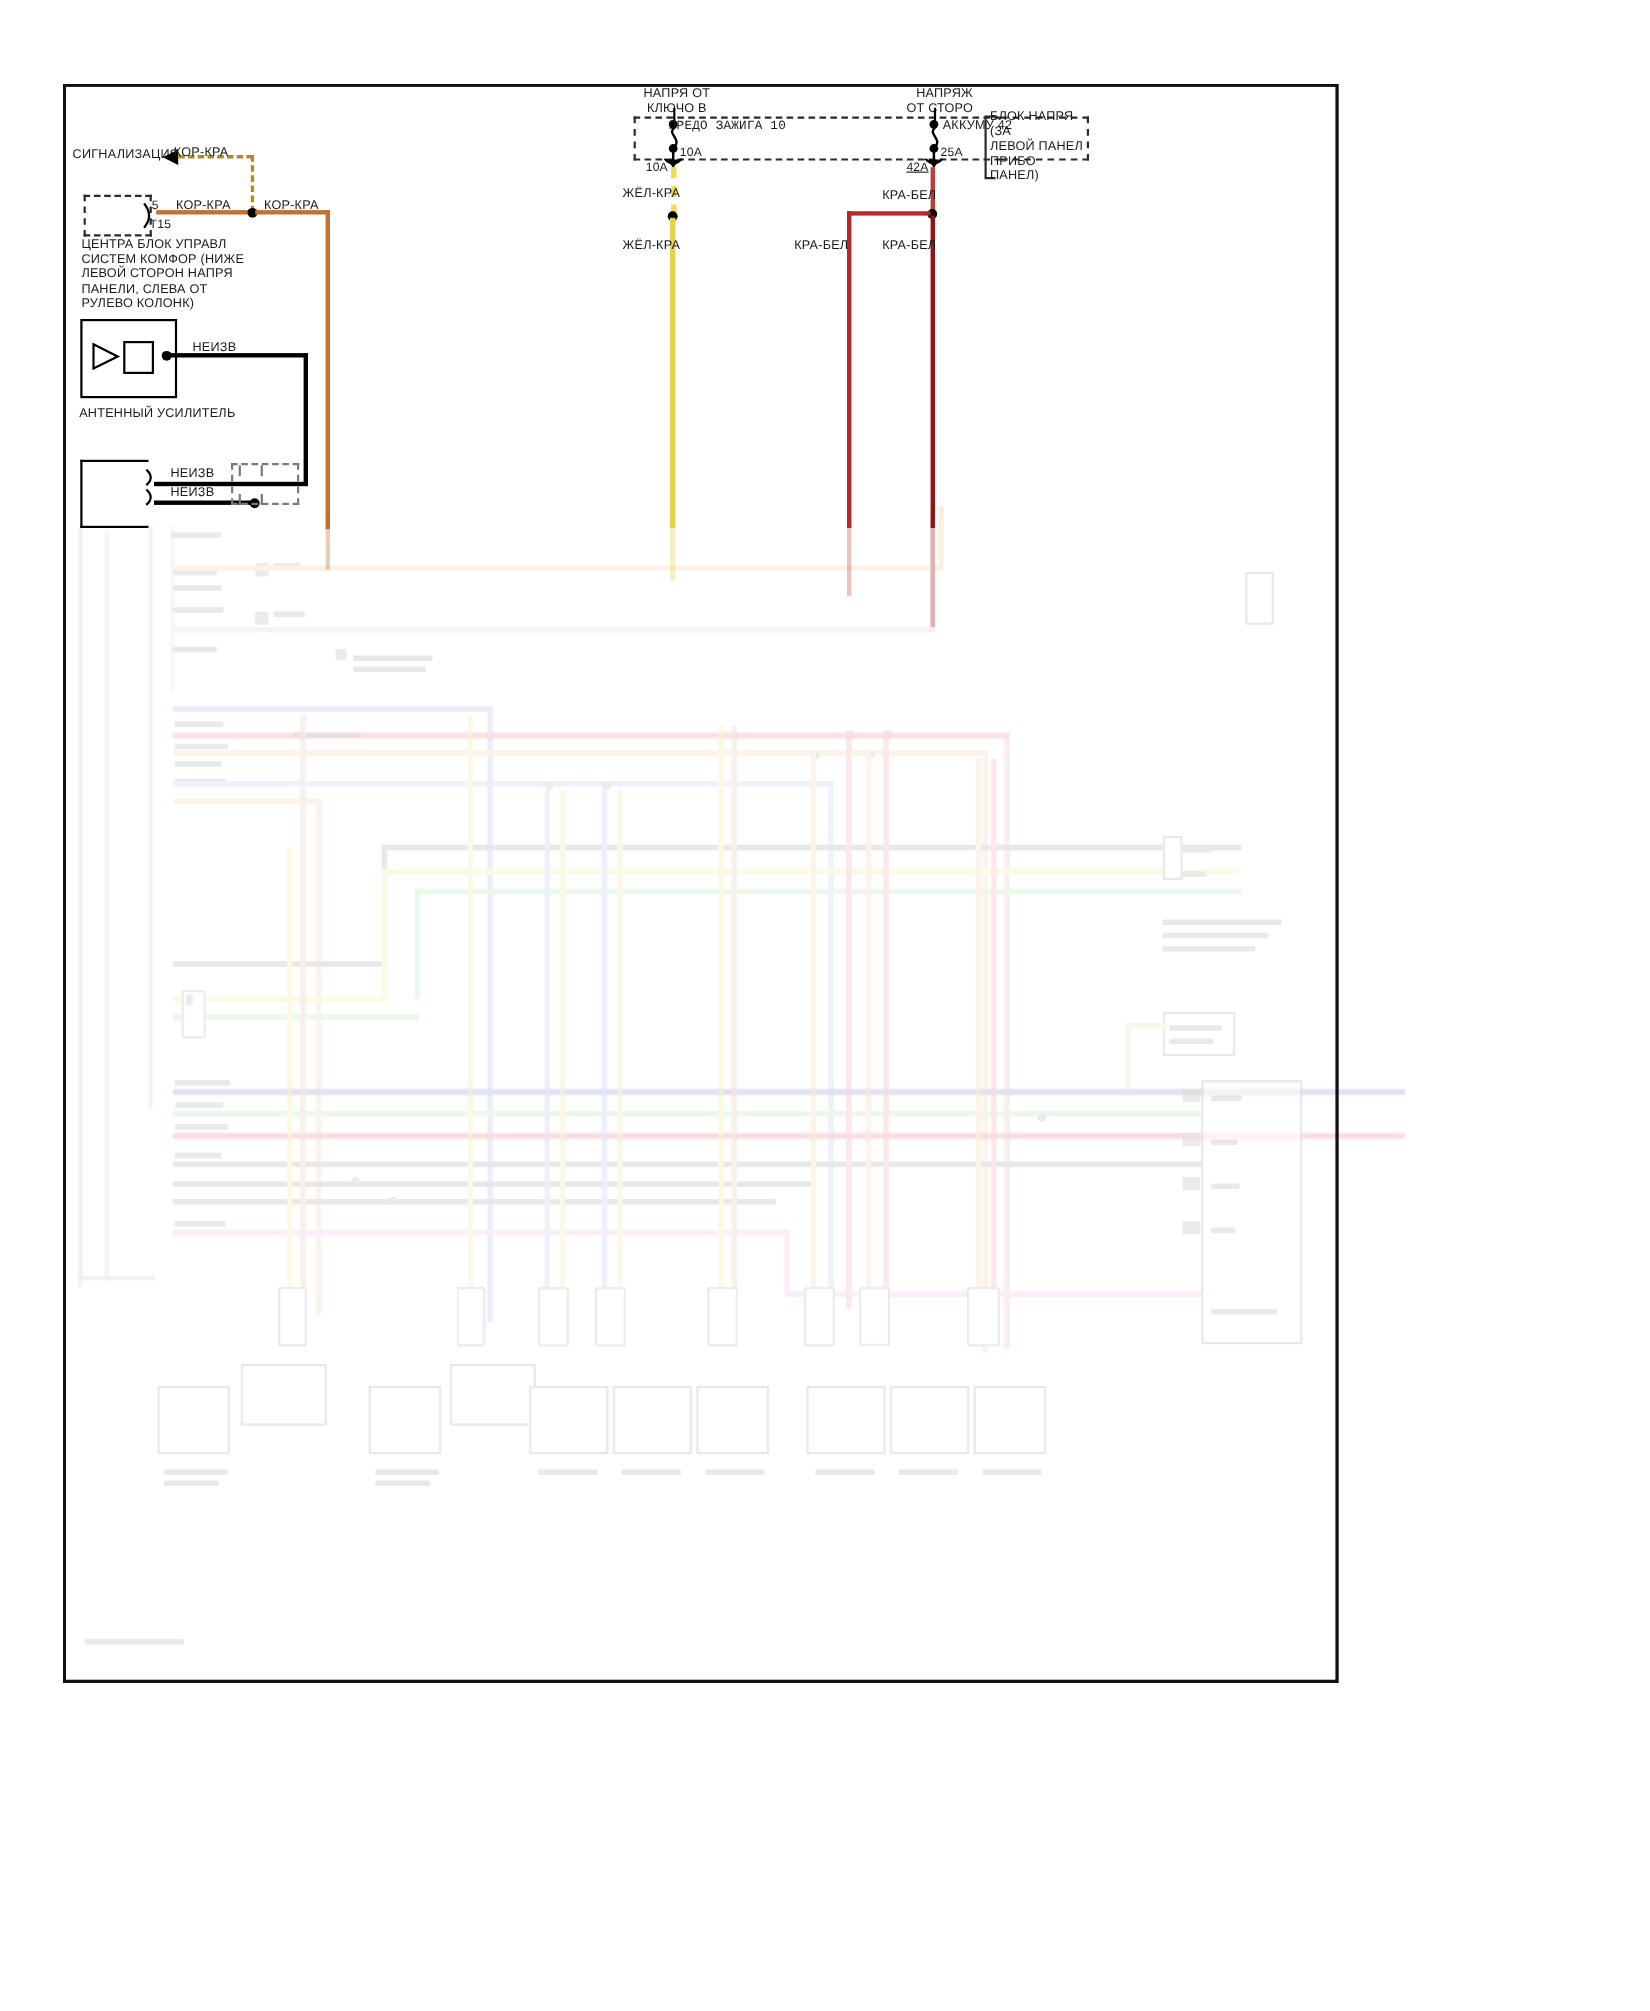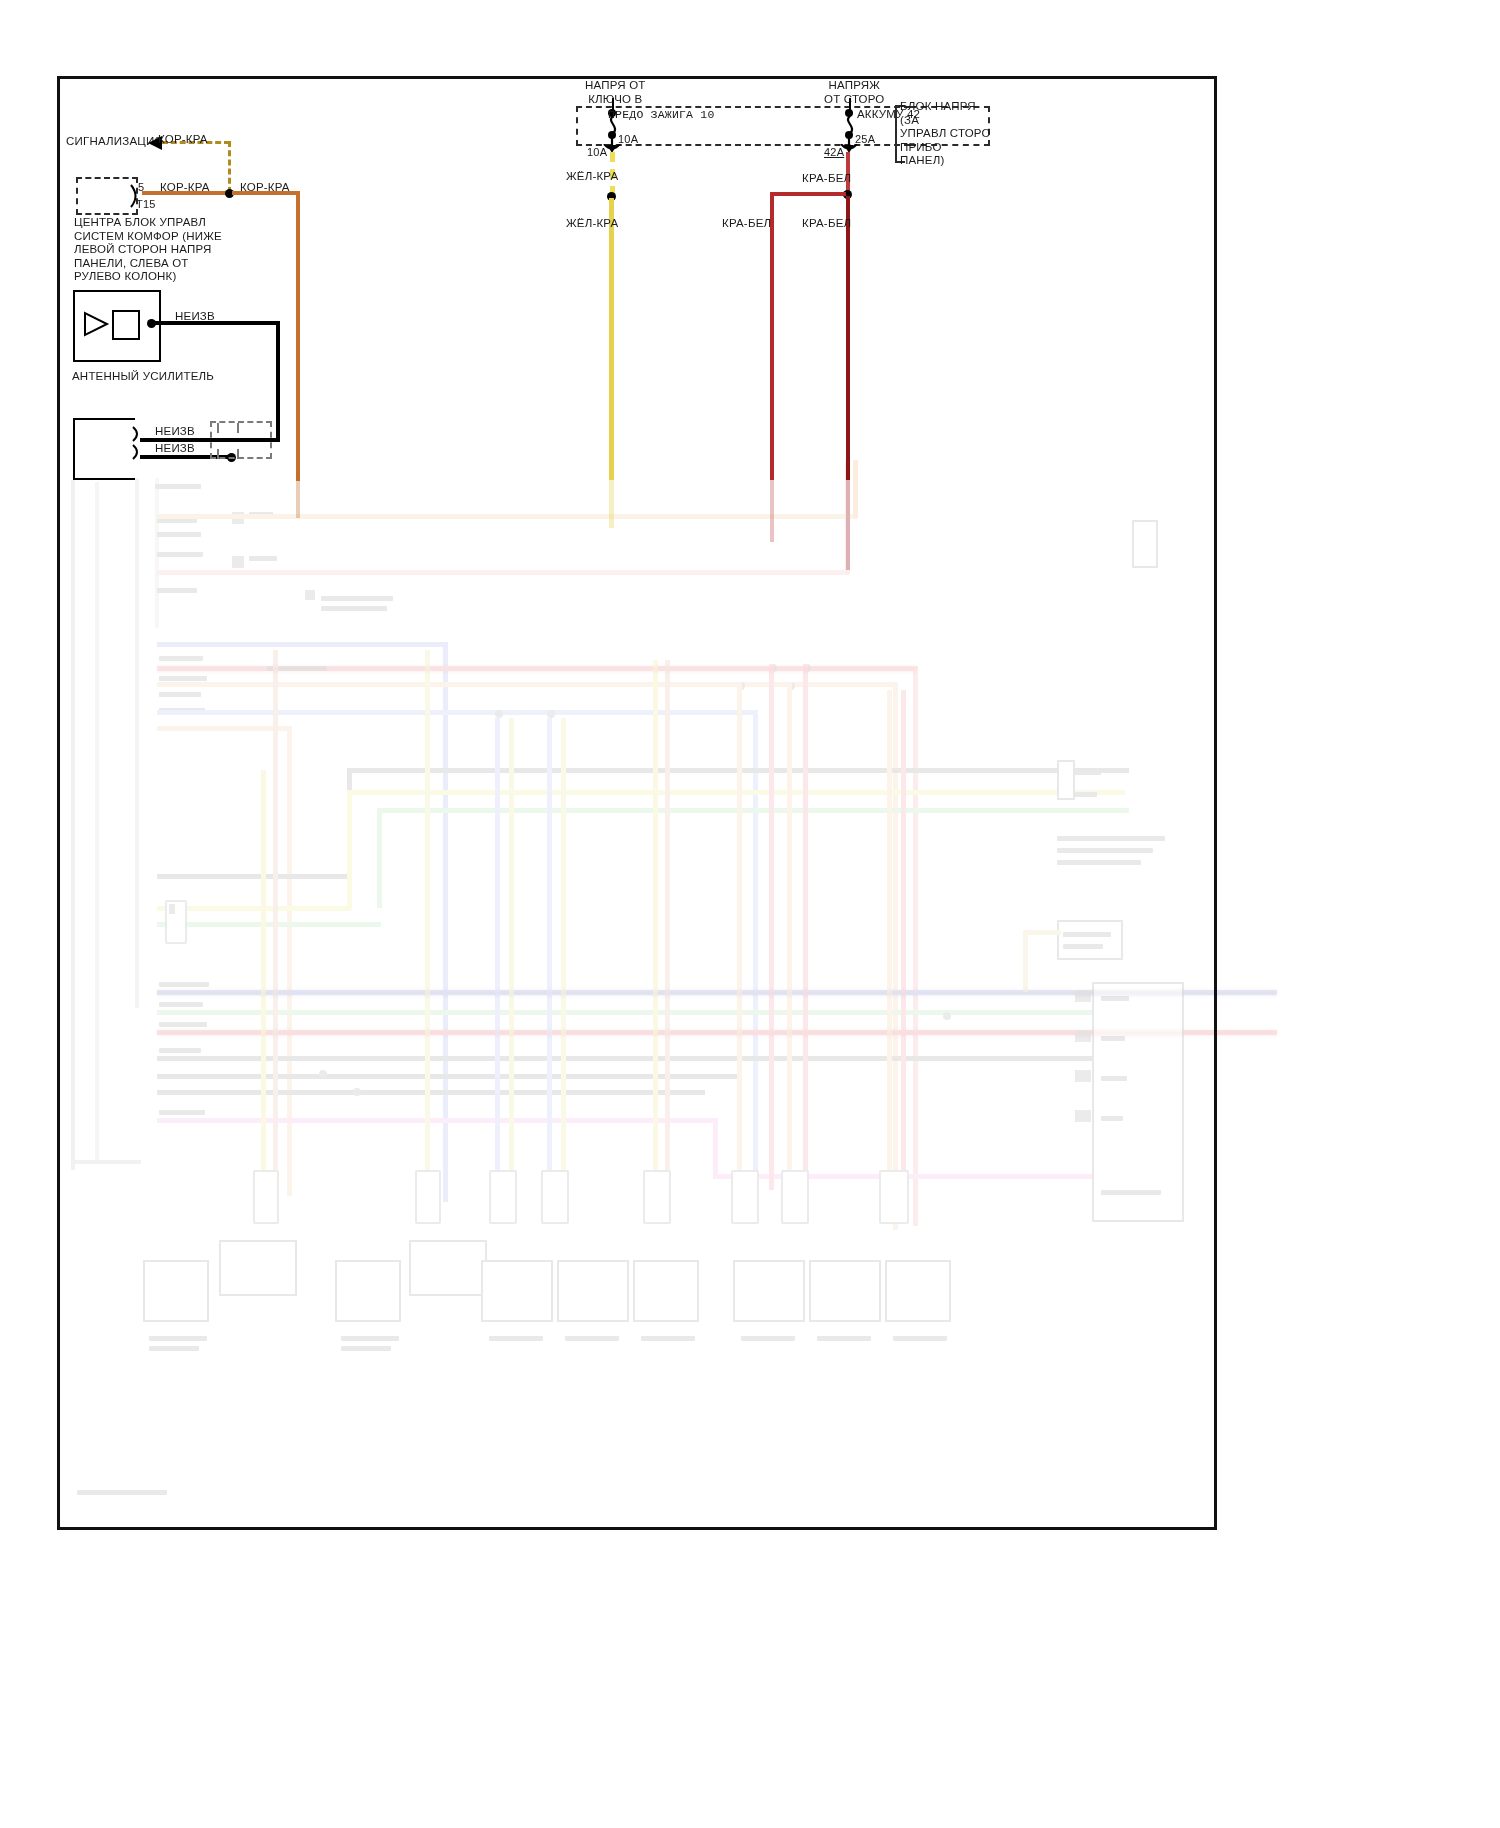--- a/index.html
+++ b/index.html
@@ -316,21 +316,21 @@
   <div class="lbl" style="left:608px;top:108px;font-family:Liberation Mono, monospace;">ПРЕДО ЗАЖИГА 10</div>
   <div class="lbl sm" style="left:618px;top:133px;">10A</div>
   <div class="lbl sm" style="left:587px;top:146px;">10A</div>
 
   <div class="wire" style="left:610px;top:152px;width:0;height:44px;border-left:5px dashed #f0dd55;"></div>
   <div class="lbl" style="left:566px;top:170px;">ЖЁЛ-КРА</div>
   <div class="node" style="left:607px;top:192px;"></div>
   <div class="wire" style="left:609px;top:198px;width:5px;height:282px;background:#e6d24e;"></div>
   <div class="lbl" style="left:566px;top:217px;">ЖЁЛ-КРА</div>
 
-  <div class="lbl" style="left:824px;top:78px;text-align:center;line-height:14px;">
+  <div class="lbl" style="left:824px;top:78px;text-align:right;line-height:14px;">
     <div>НАПРЯЖ</div>
     <div>ОТ СТОРО</div>
   </div>
 
   <div class="wire" style="left:849px;top:98px;width:2px;height:14px;background:#000;"></div>
   <div class="node" style="left:845px;top:109px;width:8px;height:8px;"></div>
   <svg style="position:absolute;left:841px;top:116px;" width="18" height="24">
     <path d="M9,0 C2,6 16,10 9,18" stroke="#000" stroke-width="2.2" fill="none"></path>
   </svg>
   <div class="node" style="left:845px;top:131px;width:8px;height:8px;"></div>
@@ -356,21 +356,21 @@
 
   <div class="wire" style="left:846px;top:196px;width:4px;height:284px;background:#8e1616;"></div>
   <div class="lbl" style="left:802px;top:217px;">КРА-БЕЛ</div>
 
   <svg style="position:absolute;left:893px;top:104px;" width="14" height="62">
     <path d="M12,2 L3,2 L3,58 L12,58" stroke="#2a2a2a" stroke-width="2" fill="none" stroke-dasharray="0"></path>
   </svg>
   <div class="lbl" style="left:900px;top:100px;line-height:13.5px;">
     <div>БЛОК НАПРЯ</div>
     <div>(ЗА</div>
-    <div>УПРАВЛ СТОРО</div>
+    <div>ЛЕВОЙ ПАНЕЛ</div>
     <div>ПРИБО</div>
     <div>ПАНЕЛ)</div>
   </div>
 
   <div class="wire" style="left:296px;top:470px;width:4px;height:48px;background:#c4702f;opacity:.35;"></div>
   <div class="wire" style="left:609px;top:470px;width:5px;height:58px;background:#e6d24e;opacity:.35;"></div>
   <div class="wire" style="left:770px;top:470px;width:4px;height:72px;background:#b52a2a;opacity:.28;"></div>
   <div class="wire" style="left:846px;top:470px;width:4px;height:100px;background:#8e1616;opacity:.28;"></div>
 
 </div>

